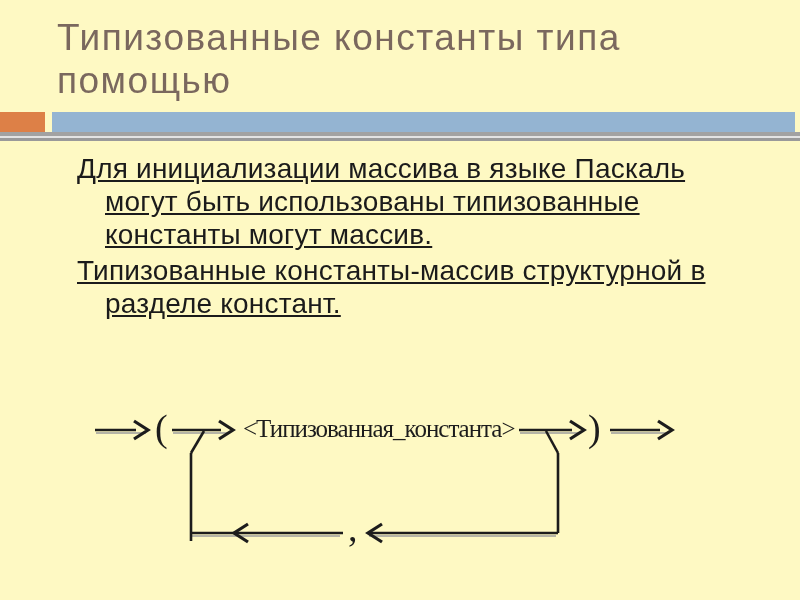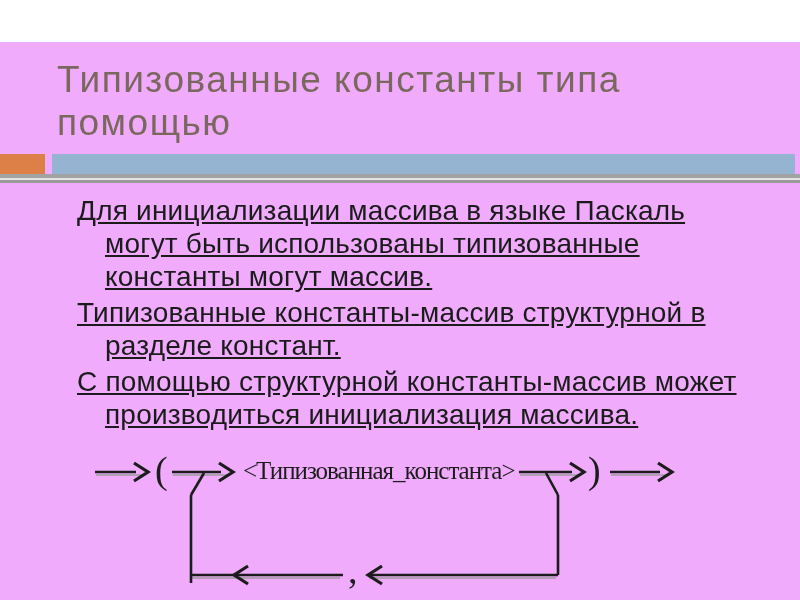--- a/index.html
+++ b/index.html
@@ -1,21 +1,21 @@
 <!DOCTYPE html>
 <html><head>
 <meta charset="utf-8">
 <style>
   html,body{margin:0;padding:0;}
   body{
     width:800px;height:600px;position:relative;overflow:hidden;
     background:#ffffff;
     font-family:"Liberation Sans","DejaVu Sans",sans-serif;
   }
-  .slide{position:absolute;inset:0;background:#f0abfc;margin-top:42px;}
+  .slide{position:absolute;inset:0;background:#fef9c3;}
 
   
   .title{
     position:absolute;left:57px;top:16px;width:720px;
     font-size:37px;line-height:43px;letter-spacing:1.5px;
     color:#7a685e;font-weight:400;
   }
 
   
   .bar-orange{position:absolute;left:0;top:112px;width:45px;height:20px;background:#dd8047;}
@@ -59,24 +59,20 @@
 
   <div class="body-text">
     <div class="para">
       <div class="line first">Для инициализации массива в языке Паскаль</div>
       <div class="line cont">могут быть использованы типизованные</div>
       <div class="line cont">константы могут массив.</div>
     </div>
     <div class="para">
       <div class="line first">Типизованные константы-массив структурной в</div>
       <div class="line cont">разделе констант.</div>
-    </div>
-    <div class="para">
-      <div class="line first">С помощью структурной константы-массив может</div>
-      <div class="line cont">производиться инициализация массива.</div>
     </div>
   </div>
 
   <div class="diagram">
     <svg viewBox="0 388 700 175" xmlns="http://www.w3.org/2000/svg">
 
       <line class="shadow" x1="96" y1="433" x2="146" y2="433"></line>
       <line class="shadow" x1="173" y1="433" x2="229" y2="433"></line>
       <line class="shadow" x1="520" y1="433" x2="580" y2="433"></line>
       <line class="shadow" x1="611" y1="433" x2="669" y2="433"></line>

